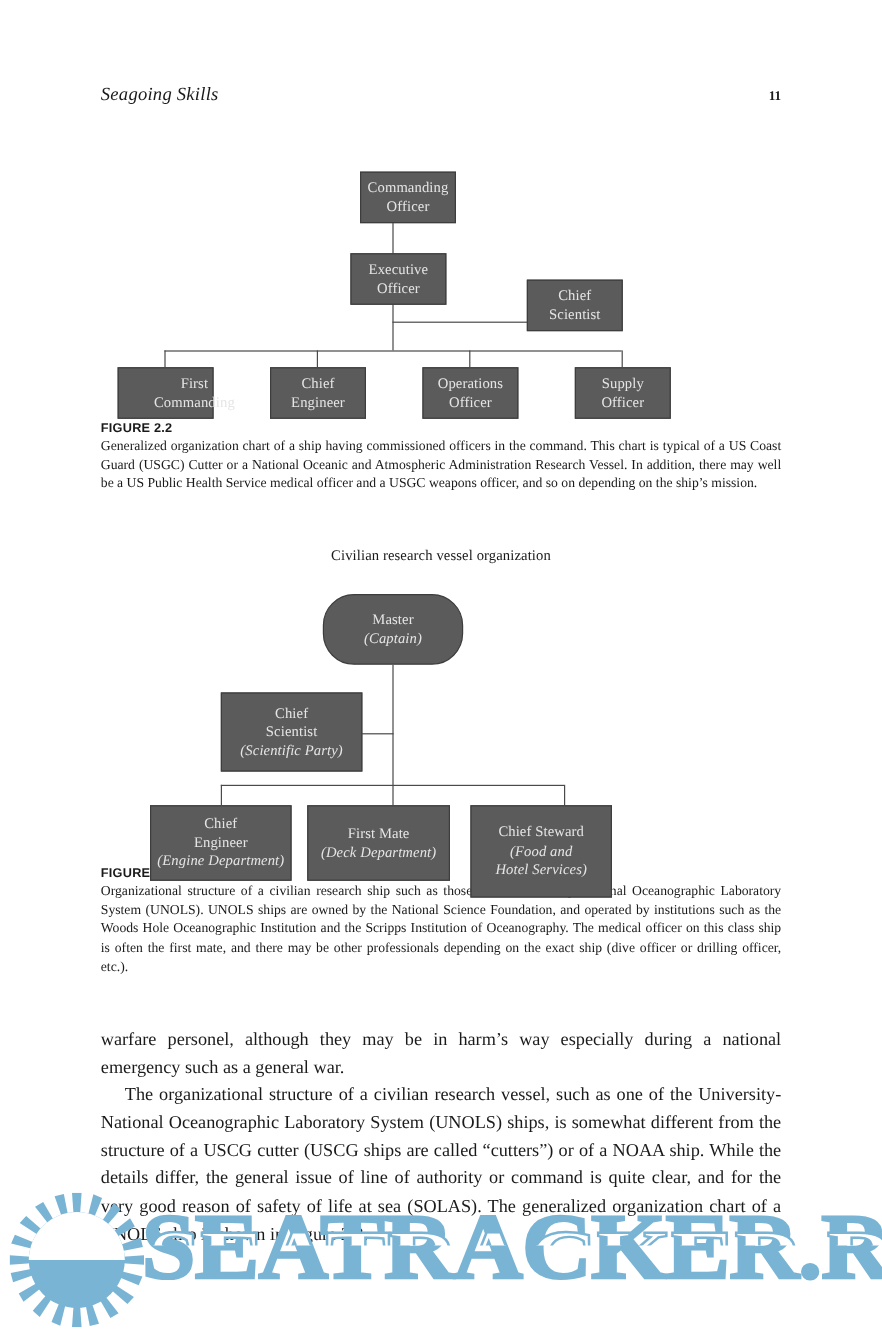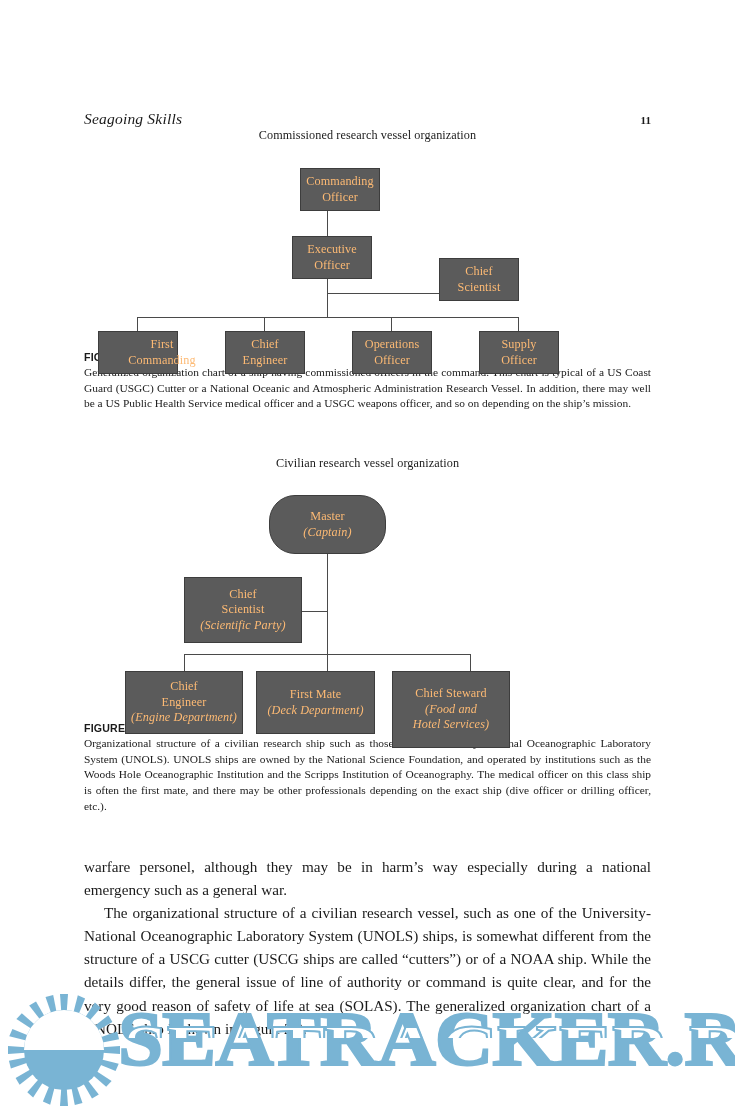--- a/index.html
+++ b/index.html
@@ -11,38 +11,38 @@
     color: #1a1a1a;
     position: relative;
     overflow: hidden;
   }
 
   .page { position: relative; width: 735px; height: 1110px; }
 
   
   .running-head {
     position: absolute; left: 84px; top: 70px; width: 567px;
-    display: flex; justify-content: space-between; align-items: baseline; margin-top: 40px;
+    display: flex; justify-content: space-between; align-items: baseline;
   }
   .rh-title { font-style: italic; font-size: 15.5px; letter-spacing: .2px; }
   .rh-page  { font-weight: bold; font-size: 11px; }
 
   
   .fig { position: absolute; left: 84px; width: 567px; }
   .fig-title {
     text-align: center; font-size: 12.2px; margin-bottom: 10px;
     letter-spacing: .1px;
   }
   .chart { position: relative; }
 
   .node {
     position: absolute;
     background: #5b5b5b;
     border: 1px solid #3d3d3d;
-    color: #fdba74;
+    color: #e5e5e5;
     font-size: 12.2px;
     line-height: 1.26;
     text-align: center;
     display: flex; flex-direction: column;
     align-items: center; justify-content: center;
     z-index: 2;
     letter-spacing: .1px;
   }
   .node .sub { font-style: italic; }
   .line { position: absolute; background: #4a4a4a; z-index: 1; }
@@ -92,21 +92,20 @@
 <body>
 
 <div class="page">
 
   <div class="running-head">
     <span class="rh-title">Seagoing Skills</span>
     <span class="rh-page">11</span>
   </div>
 
   <div class="fig" style="top:128px;">
-    <div class="fig-title">Commissioned research vessel organization</div>
 
     <div class="chart" style="height:190px;">
 
       <div class="line v" style="left:243px; top:57px; height:27px;"></div>
       <div class="line v" style="left:243px; top:116px; height:48px;"></div>
       <div class="line h" style="left:243px; top:140px; width:113px;"></div>
       <div class="line h" style="left:53px; top:164px; width:381px;"></div>
       <div class="line v" style="left:53px;  top:164px; height:14px;"></div>
       <div class="line v" style="left:180px; top:164px; height:14px;"></div>
       <div class="line v" style="left:307px; top:164px; height:14px;"></div>

